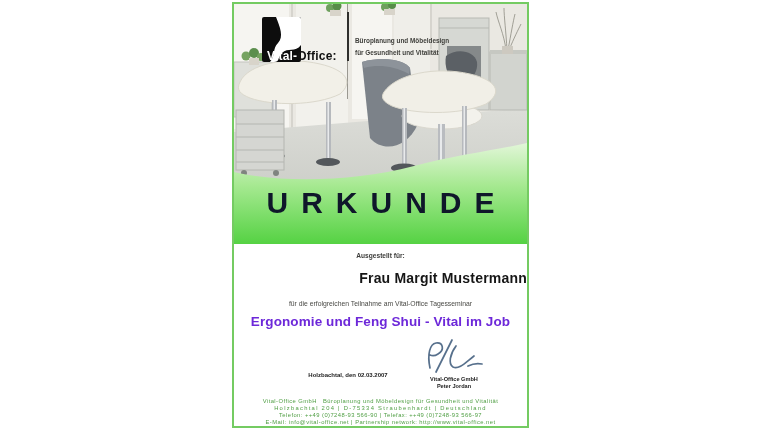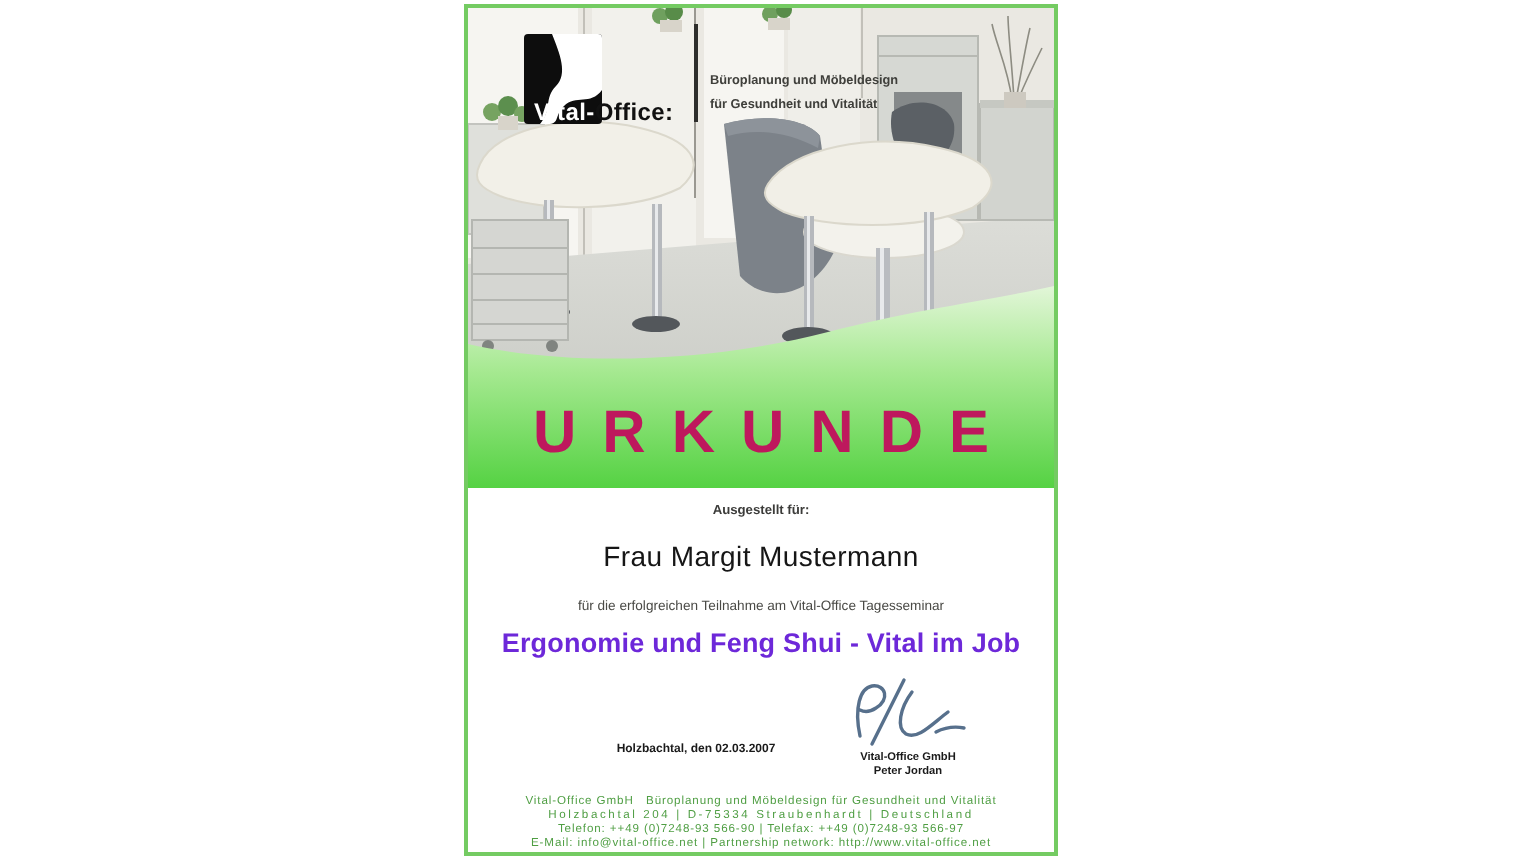--- a/index.html
+++ b/index.html
@@ -18,28 +18,28 @@
   .logo-square svg { display:block; width:100%; height:100%; }
   .wordmark { position:absolute; left:33px; top:45px; font-size:12px; font-weight:bold;
               letter-spacing:0.2px; white-space:nowrap; }
   .wm-a { color:#ffffff; }
   .wm-b { color:#111111; }
   .hdr-sep { position:absolute; left:113px; top:8px; width:1.5px; height:49px; background:#2e2e2c; }
   .tagline { position:absolute; left:121px; top:31px; font-size:6.4px; line-height:11.5px;
              color:#3f3f3b; font-weight:600; white-space:nowrap; }
 
   
-  .banner-title { position:absolute; left:0; top:189px; width:100%; text-align:center;
-                  color:#be185d; font-size:30px; font-weight:600; letter-spacing:13px;
+  .banner-title { position:absolute; left:0; top:175px; width:100%; text-align:center;
+                  color:#0f172a; font-size:30px; font-weight:600; letter-spacing:13px;
                   padding-left:13px; line-height:48px; }
 
   
   .ctext { position:absolute; left:0; width:100%; text-align:center; }
   .issued   { top:248px; font-size:6.6px; font-weight:600; color:#3c3c3a; }
-  .name     { top:266px; font-size:14px;  font-weight:normal; color:#161616; letter-spacing:0.2px; }
+  .name     { top:266px; font-size:14px;  font-weight:bold; color:#161616; letter-spacing:0.2px;text-align:right; }
   .part     { top:296px; font-size:6.8px; font-weight:500; color:#4a4a46; }
   .seminar  { top:310px; font-size:13.5px; font-weight:bold; letter-spacing:0.1px; }
 
   
   .place-date { position:absolute; left:44px; top:368px; width:140px; text-align:center;
                 font-size:6px; font-weight:bold; color:#1a1a1a; }
   .sig-svg { position:absolute; left:188px; top:334px; width:64px; height:38px; }
   .sig-company { position:absolute; left:176px; top:372px; width:88px; text-align:center;
                  font-size:5.6px; font-weight:bold; color:#1a1a1a; }
   .sig-signer  { position:absolute; left:176px; top:379px; width:88px; text-align:center;

